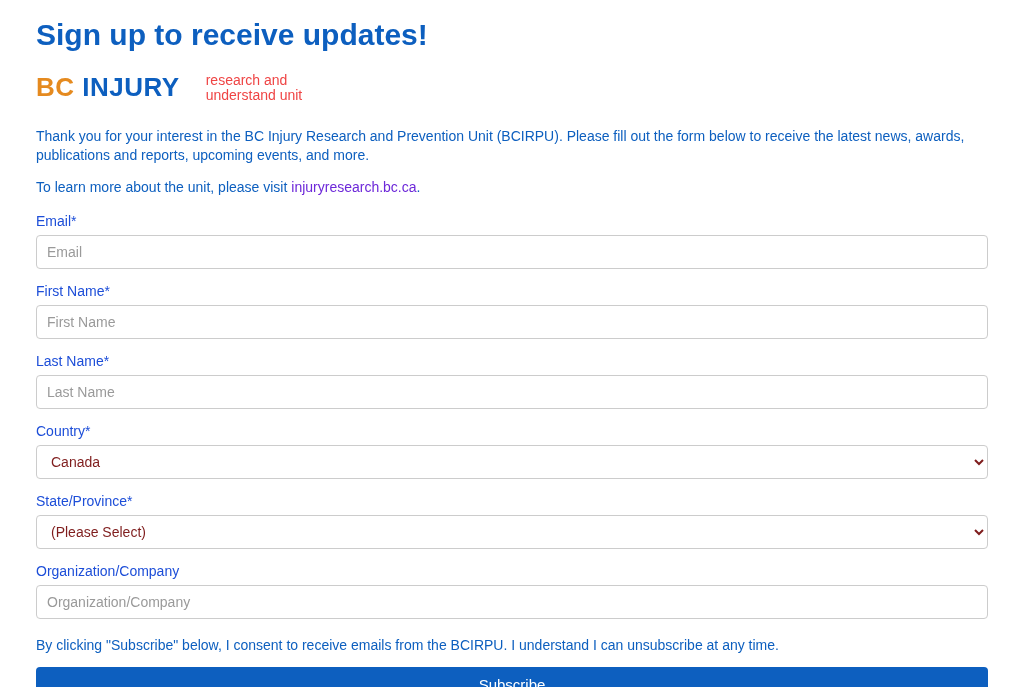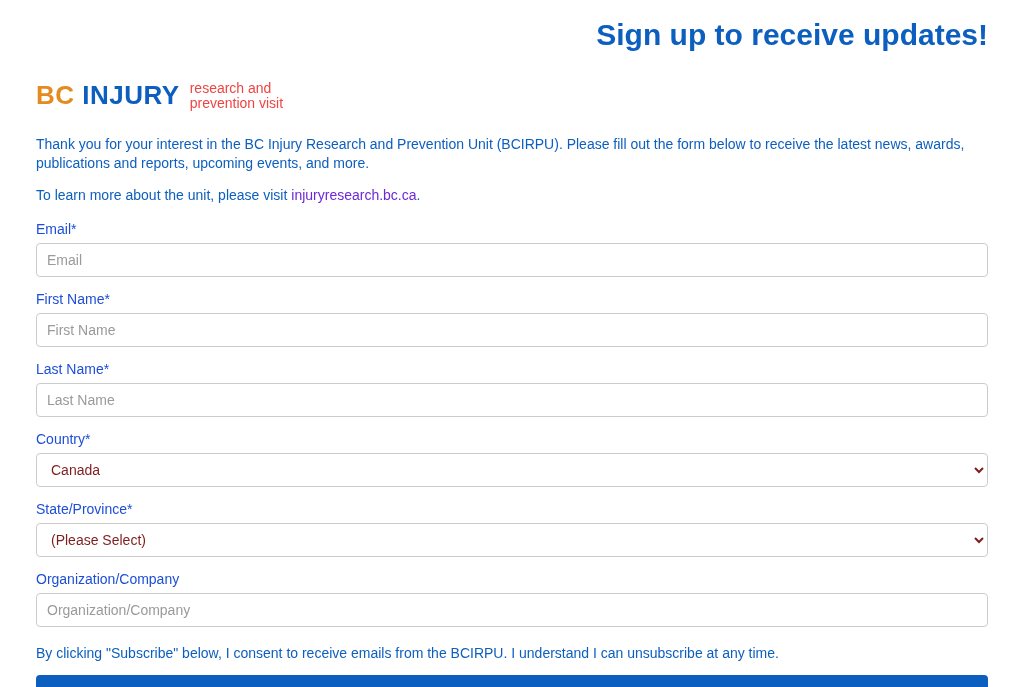--- a/index.html
+++ b/index.html
@@ -3,30 +3,30 @@
 <meta charset="utf-8">
 <style>
   * { box-sizing: border-box; margin: 0; padding: 0; }
   body {
     font-family: Arial, Helvetica, sans-serif;
     background: #fff;
     color: #0d5fbf;
     padding: 10px 36px 30px 36px;
   }
   .page-title {
-    text-align: right;
+    text-align: left;
     font-size: 30px;
     font-weight: 600;
     color: #0d5fbf;
-    margin: 8px 0 28px 0;
+    margin: 8px 0 20px 0;
   }
   .logo-row {
     display: flex;
     align-items: center;
-    gap: 8px;
+    gap: 24px;
     margin-bottom: 24px;
     margin-top: 10px;
   }
   .logo-left {
     font-weight: 800;
     font-size: 26px;
     letter-spacing: 0.5px;
   }
   .logo-bc { color: #e58a1f; }
   .logo-injury { color: #0d5fbf; }
@@ -100,21 +100,21 @@
 
 <h1 class="page-title">Sign up to receive updates!</h1>
 
 <div class="logo-row">
   <div class="logo-left">
     <span class="logo-bc">BC</span>
     <span class="logo-injury">INJURY</span>
   </div>
   <div class="logo-right">
     <span>research and</span>
-    <span>prevention visit</span>
+    <span>understand unit</span>
   </div>
 </div>
 
 <p class="intro">Thank you for your interest in the BC Injury Research and Prevention Unit (BCIRPU). Please fill out the form below to receive the latest news, awards, publications and reports, upcoming events, and more.</p>
 
 <p class="learn-more">
   <span>To learn more about the unit, please visit </span><a class="link">injuryresearch.bc.ca</a><span>.</span>
 </p>
 
 <div class="form-group">

